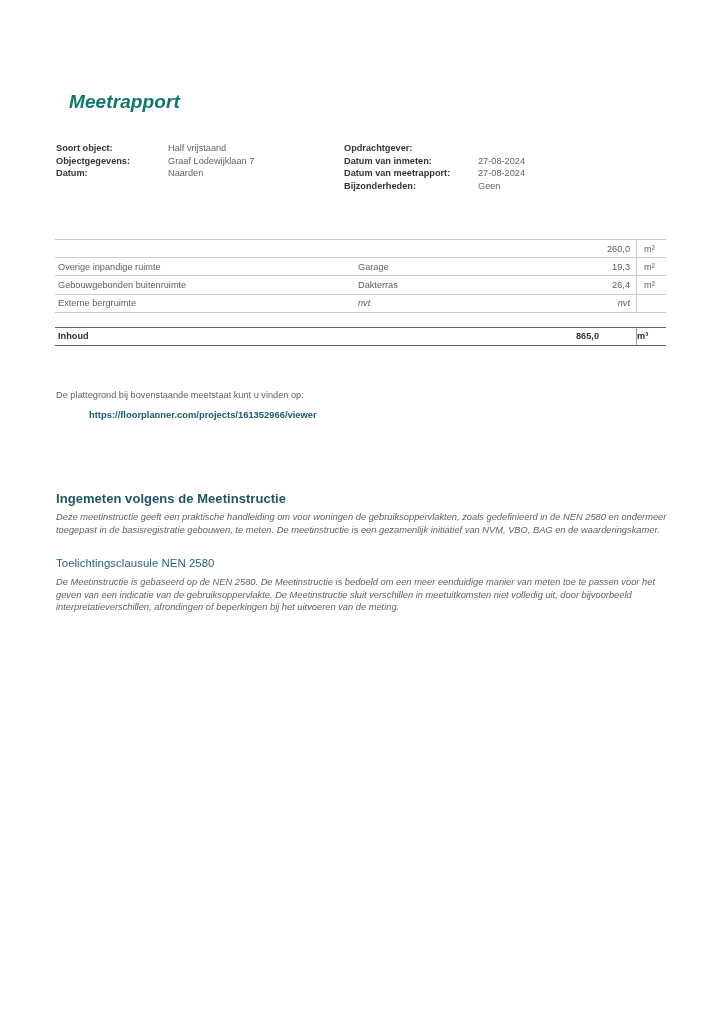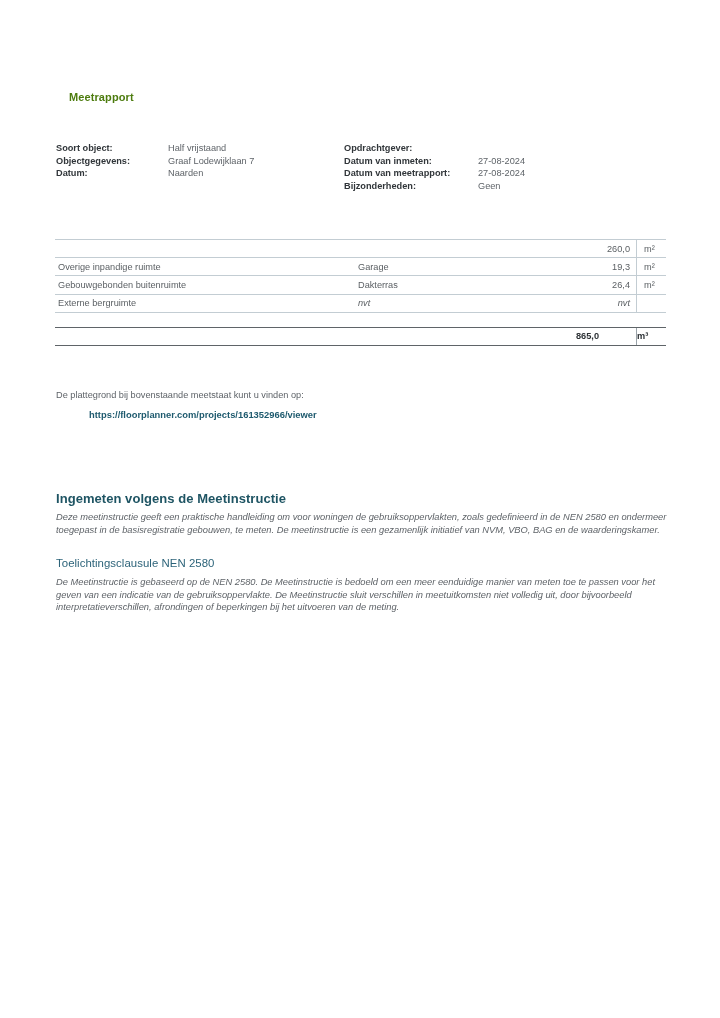--- a/index.html
+++ b/index.html
@@ -21,24 +21,25 @@
     height: 1018px;
     background: #ffffff;
     overflow: hidden;
   }
 
   
   .doc-title {
     position: absolute;
     left: 69px;
     top: 91px;
-    font-size: 11px;
-    font-weight: bold;
-    color: #4d7c0f;
+    font-size: 19px;
+    font-weight: bold;
+    color: #0f766e;
     letter-spacing: 0.1px;
+    font-style: italic;
   }
 
   
   .meta {
     position: absolute;
     left: 56px;
     top: 143px;
     width: 610px;
     font-size: 9.2px;
     color: #53585c;
@@ -275,20 +276,21 @@
       <span class="c-name">Externe bergruimte</span>
       <span class="c-sub italic">nvt</span>
       <span class="c-val italic">nvt</span>
       <span class="c-unit"></span>
     </div>
 
     <div class="table-bottom-rule"></div>
     <div class="gap-row"></div>
 
     <div class="total-row">
+      <span class="c-name">Inhoud</span>
       <span class="c-sub"></span>
       <span class="c-val">865,0</span>
       <span class="c-unit">m³</span>
     </div>
 
   </div>
 
   <div class="planline">De plattegrond bij bovenstaande meetstaat kunt u vinden op:</div>
   <a class="planlink" href="#">https://floorplanner.com/projects/161352966/viewer</a>
 

